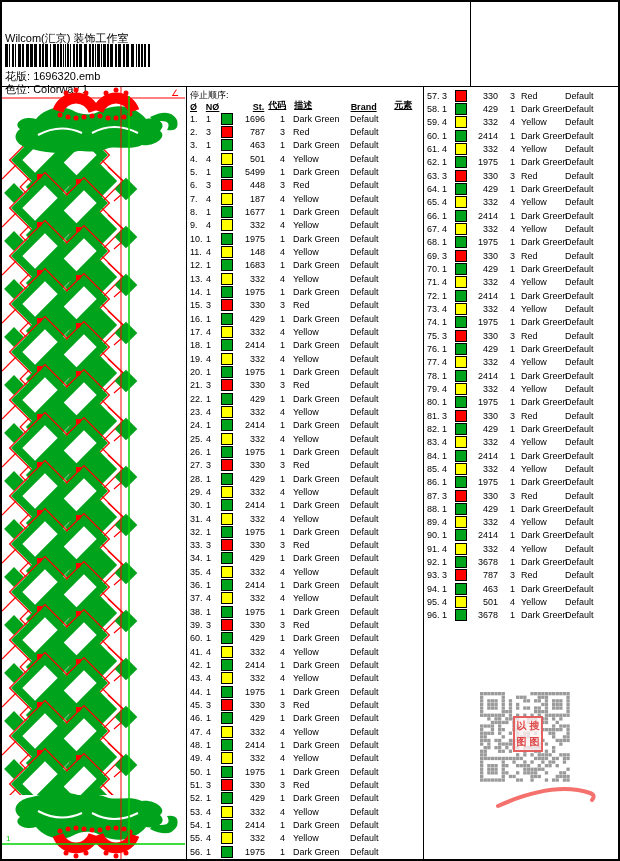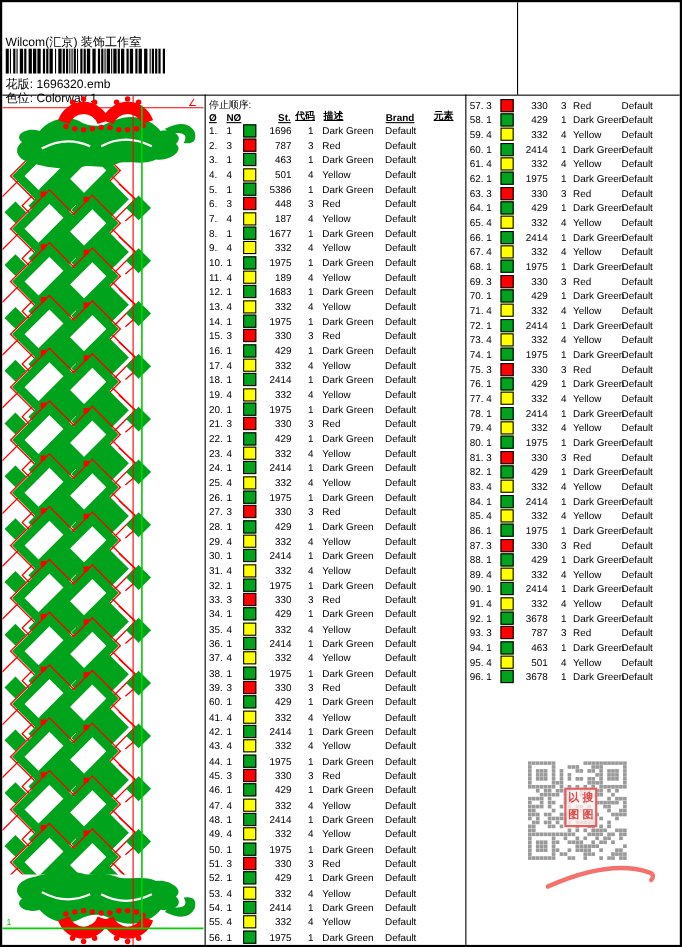--- a/index.html
+++ b/index.html
@@ -184,21 +184,21 @@
         <span class="c-sw" style="background: rgb(255, 255, 0);"></span>
         <span class="c-st">501</span>
         <span class="c-cd">4</span>
         <span class="c-ds">Yellow</span>
         <span class="c-br">Default</span>
       </div>
       <div class="trow">
         <span class="c-n">5.</span>
         <span class="c-nd">1</span>
         <span class="c-sw" style="background: rgb(0, 164, 28);"></span>
-        <span class="c-st">5386</span>
+        <span class="c-st">5499</span>
         <span class="c-cd">1</span>
         <span class="c-ds">Dark Green</span>
         <span class="c-br">Default</span>
       </div>
       <div class="trow">
         <span class="c-n">6.</span>
         <span class="c-nd">3</span>
         <span class="c-sw" style="background: rgb(255, 0, 0);"></span>
         <span class="c-st">448</span>
         <span class="c-cd">3</span>
@@ -238,21 +238,21 @@
         <span class="c-sw" style="background: rgb(0, 164, 28);"></span>
         <span class="c-st">1975</span>
         <span class="c-cd">1</span>
         <span class="c-ds">Dark Green</span>
         <span class="c-br">Default</span>
       </div>
       <div class="trow">
         <span class="c-n">11.</span>
         <span class="c-nd">4</span>
         <span class="c-sw" style="background: rgb(255, 255, 0);"></span>
-        <span class="c-st">189</span>
+        <span class="c-st">148</span>
         <span class="c-cd">4</span>
         <span class="c-ds">Yellow</span>
         <span class="c-br">Default</span>
       </div>
       <div class="trow">
         <span class="c-n">12.</span>
         <span class="c-nd">1</span>
         <span class="c-sw" style="background: rgb(0, 164, 28);"></span>
         <span class="c-st">1683</span>
         <span class="c-cd">1</span>

